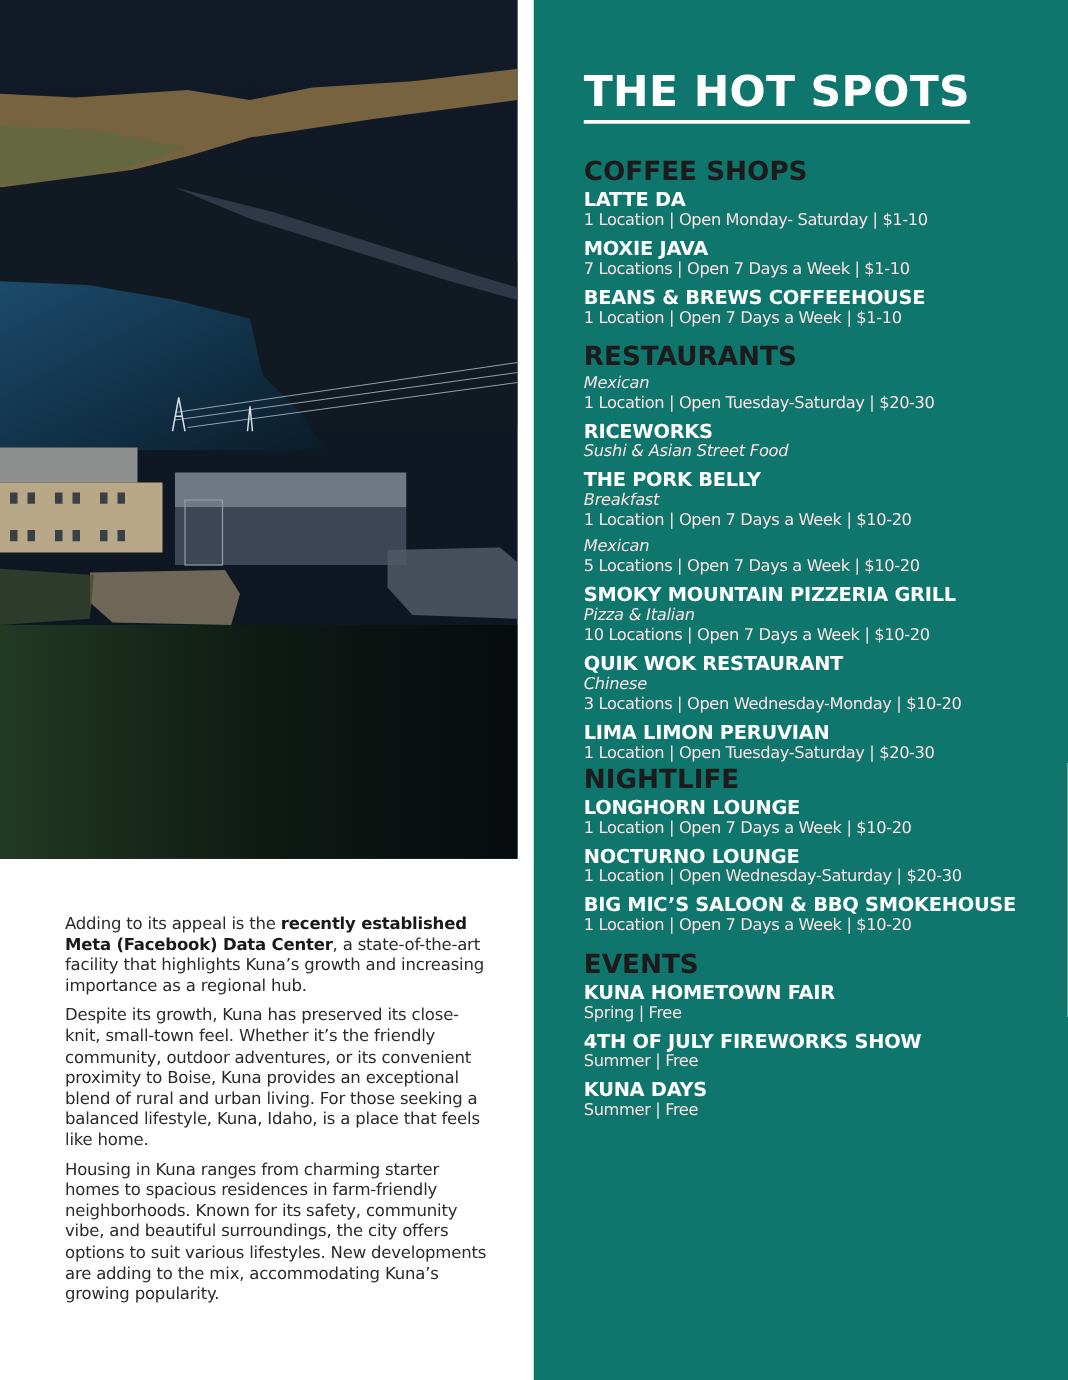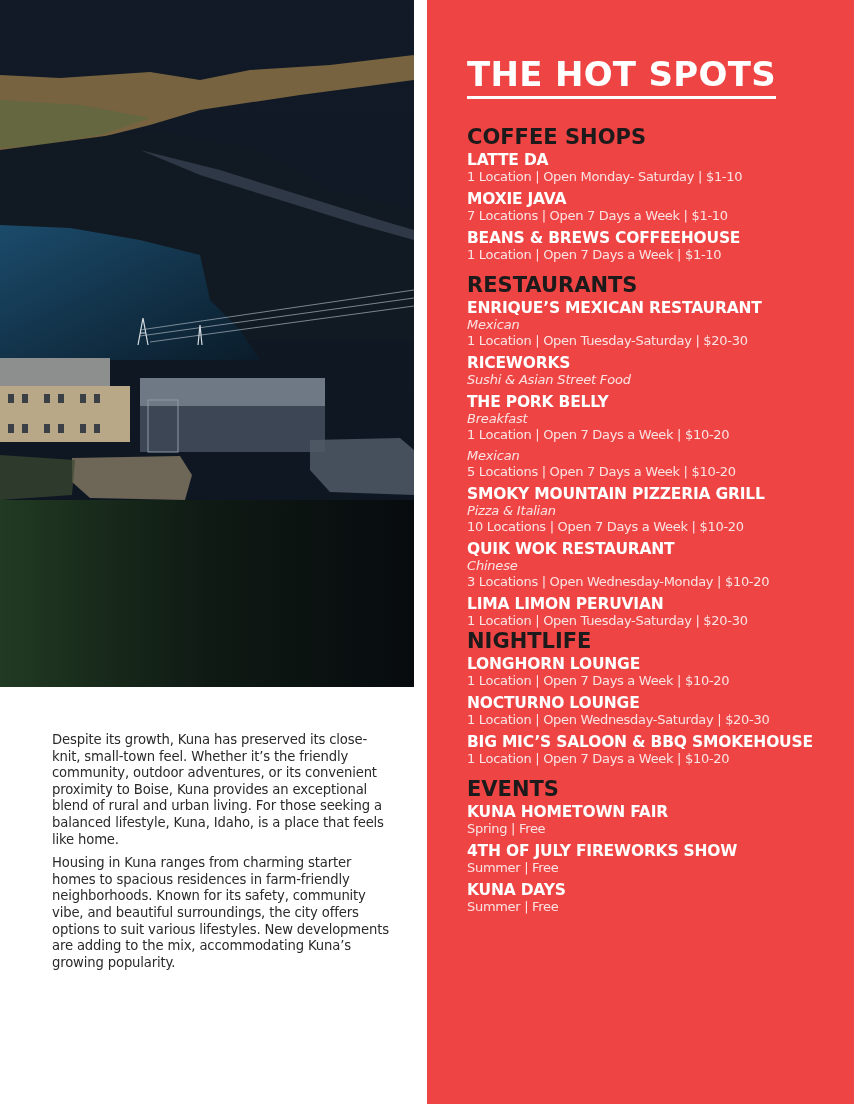--- a/index.html
+++ b/index.html
@@ -15,21 +15,21 @@
   .photo svg { display: block; }
   .body-text {
     position: absolute; left: 52px; top: 732px; width: 340px;
     color: #2a2a2a; font-size: 13.2px; line-height: 16.6px;
     font-family: "DejaVu Sans", sans-serif; letter-spacing: -0.15px;
   }
   .body-text p { margin: 0 0 7px 0; }
   .body-text b { font-weight: bold; color: #1a1a1a; }
   .panel {
     position: absolute; left: 427px; top: 0; width: 427px; height: 1104px;
-    background: #ef4444;
+    background: #0f766e;
   }
   .panel-inner { position: absolute; left: 40px; top: 54px; width: 380px; }
   .title {
     margin: 0; color: #ffffff; font-family: "DejaVu Sans", sans-serif;
     font-weight: bold; font-size: 34px; line-height: 40px; letter-spacing: 0.3px;
     white-space: nowrap;
   }
   .title-rule { width: 309px; height: 3px; background: #ffffff; margin-top: 2px; }
   .section { margin-top: 0; }
   .section-head {
@@ -116,20 +116,23 @@
     <rect x="148" y="400" width="30" height="52" fill="none" stroke="#8e9aa5" stroke-width="1"></rect>
     <path d="M72 458 L180 456 L192 475 L185 500 L90 498 L72 482 Z" fill="#6e6656"></path>
     <path d="M310 440 L400 438 L414 450 L414 495 L330 492 L310 470 Z" fill="#4f5a66" opacity="0.85"></path>
 
     <rect x="0" y="500" width="414" height="187" fill="url(#lower)"></rect>
     <path d="M0 455 L75 460 L72 495 L0 500 Z" fill="#3c4a30" opacity="0.7"></path>
   </svg>
 </div>
 
 <div class="body-text">
+  <p>
+    <span>Adding to its appeal is the </span><b>recently established Meta (Facebook) Data Center</b><span>, a state-of-the-art facility that highlights Kuna’s growth and increasing importance as a regional hub.</span>
+  </p>
   <p>Despite its growth, Kuna has preserved its close-knit, small-town feel. Whether it’s the friendly community, outdoor adventures, or its convenient proximity to Boise, Kuna provides an exceptional blend of rural and urban living. For those seeking a balanced lifestyle, Kuna, Idaho, is a place that feels like home.</p>
   <p>Housing in Kuna ranges from charming starter homes to spacious residences in farm-friendly neighborhoods. Known for its safety, community vibe, and beautiful surroundings, the city offers options to suit various lifestyles. New developments are adding to the mix, accommodating Kuna’s growing popularity.</p>
 </div>
 
 <div class="panel">
   <div class="panel-inner">
     <h1 class="title">THE HOT SPOTS</h1>
     <div class="title-rule"></div>
 
     <div class="section sec-coffee">
@@ -144,21 +147,20 @@
       </div>
       <div class="entry">
         <div class="entry-name">BEANS &amp; BREWS COFFEEHOUSE</div>
         <div class="entry-detail">1 Location | Open 7 Days a Week | $1-10</div>
       </div>
     </div>
 
     <div class="section sec-rest">
       <h2 class="section-head">RESTAURANTS</h2>
       <div class="entry">
-        <div class="entry-name">ENRIQUE’S MEXICAN RESTAURANT</div>
         <div class="entry-cuisine">Mexican</div>
         <div class="entry-detail">1 Location | Open Tuesday-Saturday | $20-30</div>
       </div>
       <div class="entry">
         <div class="entry-name">RICEWORKS</div>
         <div class="entry-cuisine">Sushi &amp; Asian Street Food</div>
       </div>
       <div class="entry">
         <div class="entry-name">THE PORK BELLY</div>
         <div class="entry-cuisine">Breakfast</div>

